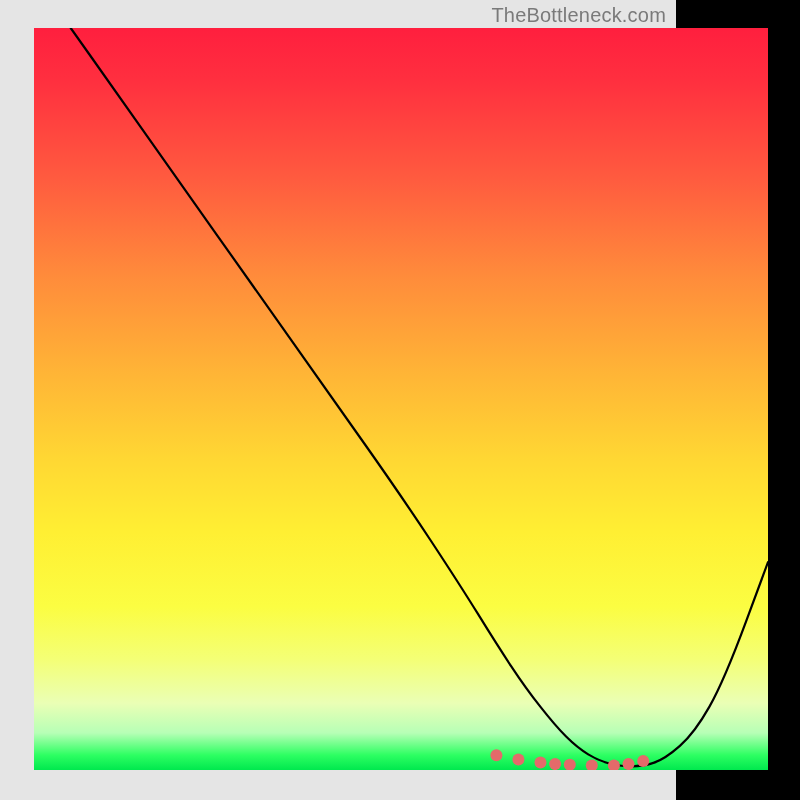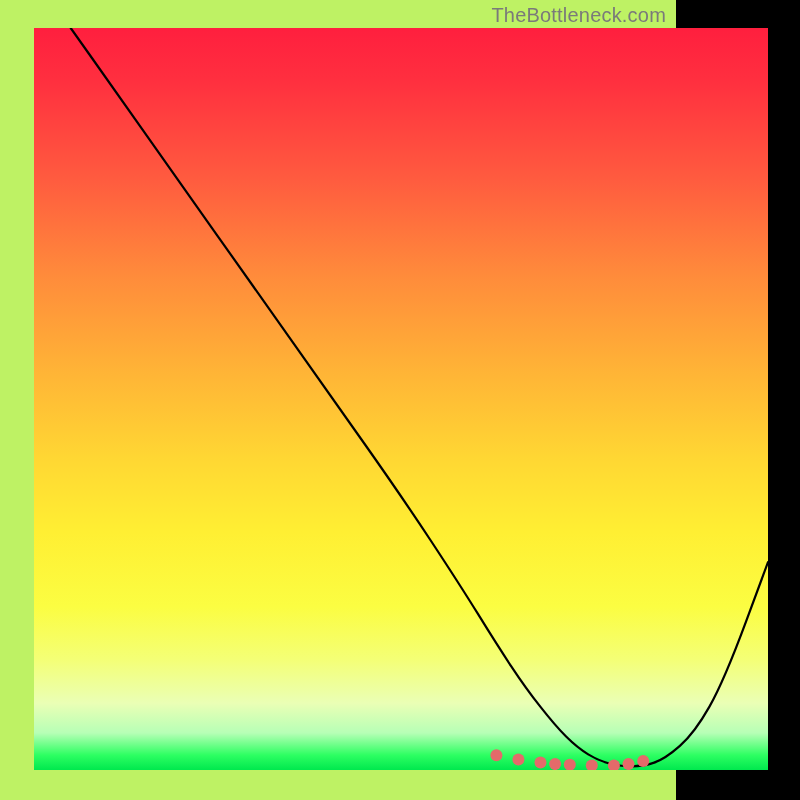--- a/index.html
+++ b/index.html
@@ -8,21 +8,21 @@
     width: 800px;
     height: 800px;
     background: #000;
     overflow: hidden;
     font-family: Arial, Helvetica, sans-serif;
   }
   .container {
     position: relative;
     width: 676px;
     height: 800px;
-    background: #bef264;
+    background: #e5e5e5;
   }
   .watermark {
     position: absolute;
     top: 4px;
     right: 10px;
     color: #7a7a7a;
     font-size: 20px;
     font-weight: 500;
     letter-spacing: 0.2px;
     z-index: 10;

